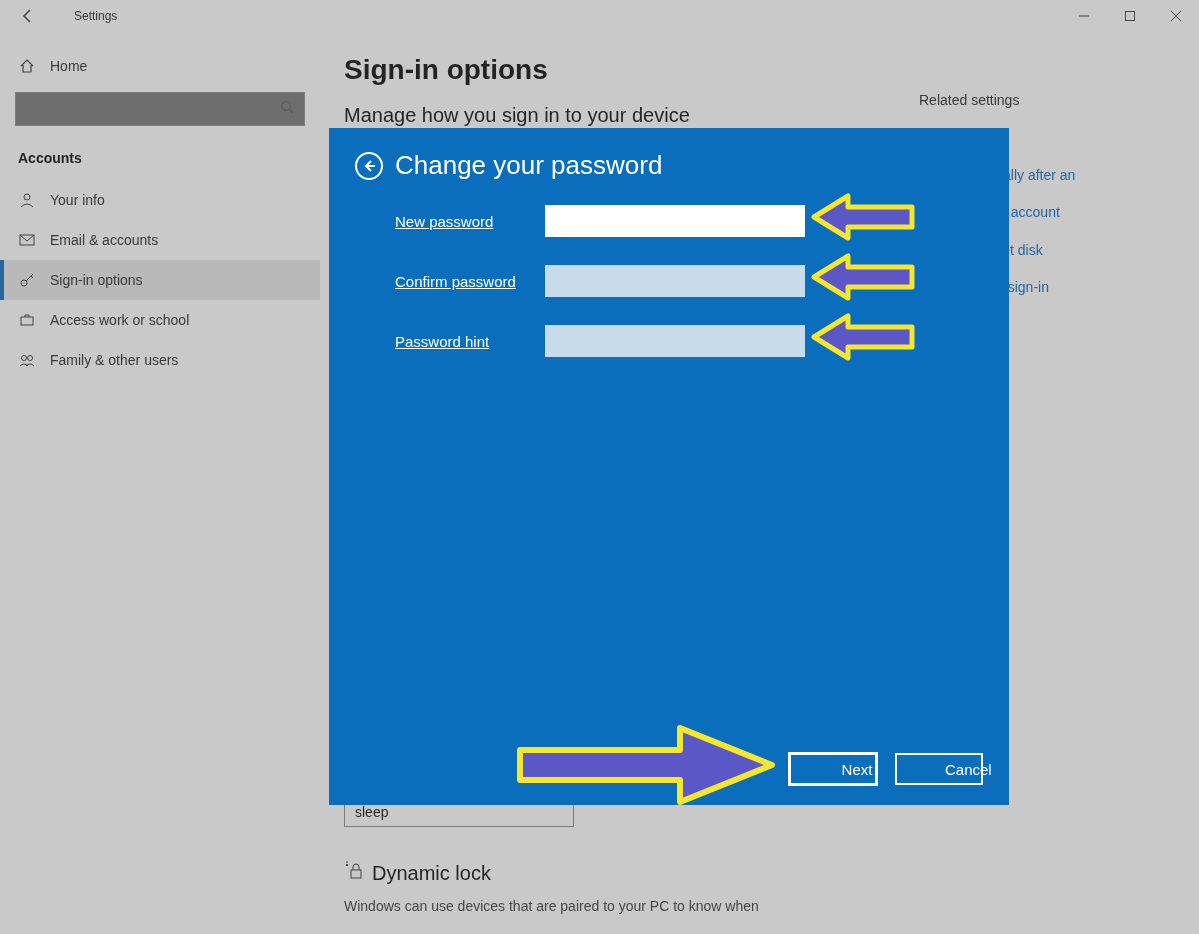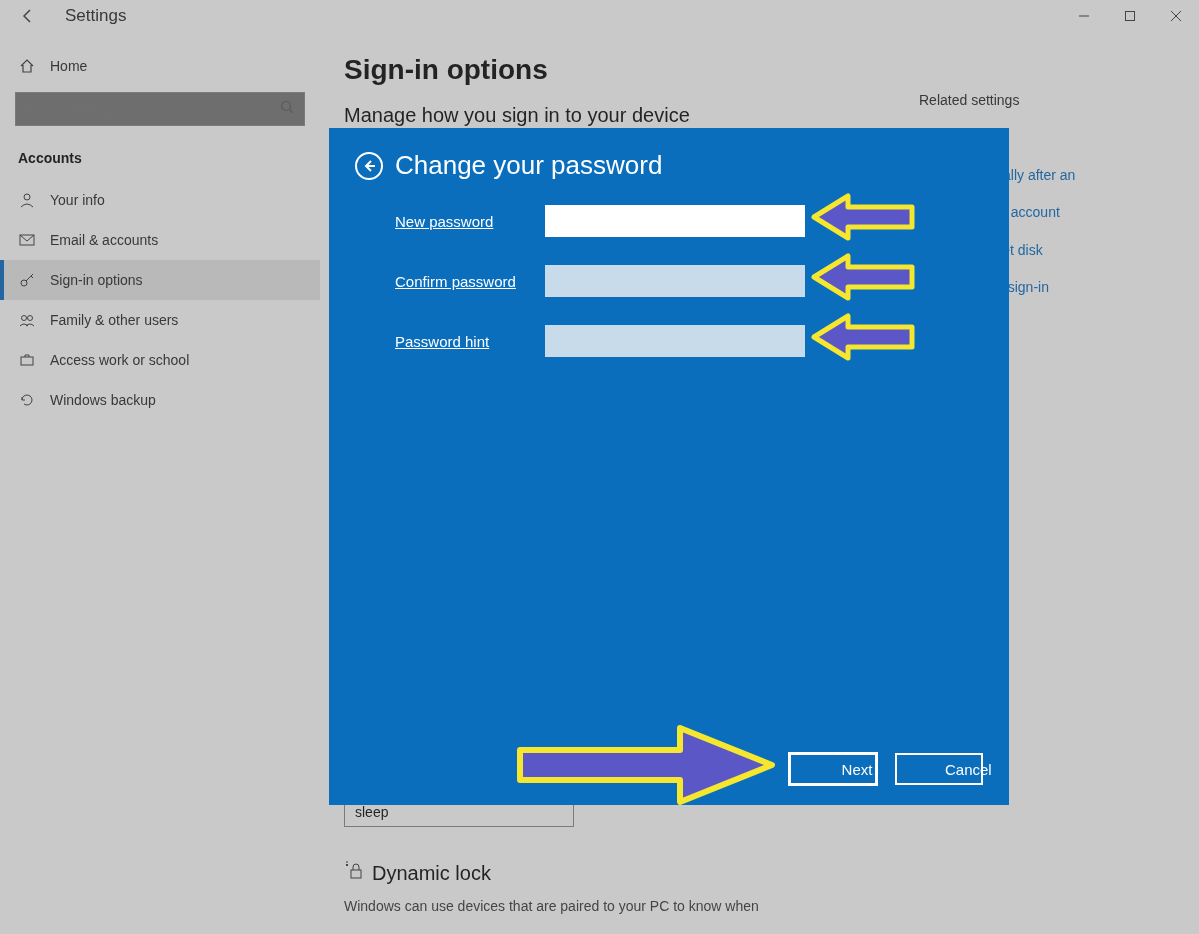--- a/index.html
+++ b/index.html
@@ -6,21 +6,21 @@
     html, body { width: 1199px; height: 934px; overflow: hidden; }
     body { position: relative; }
 
     
     .bg-dim { position: absolute; inset: 0; background: rgba(100,100,100,0.35); pointer-events: none; z-index: 5; }
 
     
     .settings-window { position: absolute; inset: 0; background: #ffffff; display: flex; flex-direction: column; }
     .titlebar { height: 32px; display: flex; align-items: center; padding-left: 10px; color: #222; }
     .titlebar .back { width: 36px; display:flex; align-items:center; justify-content:center; }
-    .titlebar .title { margin-left: 19px; font-size: 17px; }
+    .titlebar .title { margin-left: 28px; font-size: 12px; }
     .titlebar .spacer { flex: 1; }
     .winbtn { width: 46px; height: 32px; display:flex; align-items:center; justify-content:center; font-size:12px; }
 
     .settings-body { flex:1; display:flex; }
     .sidebar { width: 320px; background:#ffffff; padding: 14px 0 0 0; }
     .sidebar .home-row, .sidebar .nav-item { display:flex; align-items:center; gap:14px; padding: 12px 18px; font-size:14px; color:#222; }
     .sidebar .home-row { margin-bottom: 4px; }
     .searchbox { margin: 6px 15px 18px 15px; height: 34px; border:1px solid #888; display:flex; align-items:center; padding:0 10px; background:#737373; }
     .searchbox input { flex:1; border:none; outline:none; font-size:14px; background:transparent; }
     .section-label { font-weight:600; font-size:14px; padding: 6px 18px 14px 18px; }
@@ -132,44 +132,35 @@
               <circle cx="5" cy="11" r="3" stroke="#333" fill="none"></circle>
               <line x1="7" y1="9" x2="14" y2="2" stroke="#333"></line>
               <line x1="12" y1="4" x2="14" y2="6" stroke="#333"></line>
             </svg>
           </span>
         <span>Sign-in options</span>
       </div>
       <div class="nav-item">
         <span class="icon">
             <svg width="16" height="16" viewBox="0 0 16 16">
+              <rect x="2" y="5" width="12" height="8" stroke="#333" fill="none"></rect>
+              <path d="M6 5 V3 H10 V5" stroke="#333" fill="none"></path>
+            </svg>
+          </span>
+        <span>Access work or school</span>
+      </div>
+      <div class="nav-item">
+        <span class="icon">
+            <svg width="16" height="16" viewBox="0 0 16 16">
               <circle cx="5" cy="6" r="2.5" stroke="#333" fill="none"></circle>
               <circle cx="11" cy="6" r="2.5" stroke="#333" fill="none"></circle>
               <path d="M1 14 Q5 10 9 14 M7 14 Q11 10 15 14" stroke="#333" fill="none"></path>
             </svg>
           </span>
         <span>Family &amp; other users</span>
-      </div>
-      <div class="nav-item">
-        <span class="icon">
-            <svg width="16" height="16" viewBox="0 0 16 16">
-              <rect x="2" y="5" width="12" height="8" stroke="#333" fill="none"></rect>
-              <path d="M6 5 V3 H10 V5" stroke="#333" fill="none"></path>
-            </svg>
-          </span>
-        <span>Access work or school</span>
-      </div>
-      <div class="nav-item">
-        <span class="icon">
-            <svg width="16" height="16" viewBox="0 0 16 16">
-              <path d="M3 8 A5 5 0 1 1 5 12" stroke="#333" fill="none"></path>
-              <path d="M3 5 L3 8 L6 8" stroke="#333" fill="none"></path>
-            </svg>
-          </span>
-        <span>Windows backup</span>
       </div>
     </div>
 
     <div class="content">
       <div class="page-title">Sign-in options</div>
       <div class="page-sub">Manage how you sign in to your device</div>
 
       <div class="right-col">
         <div class="rc-title">Related settings</div>
         <a href="#">the web</a>

